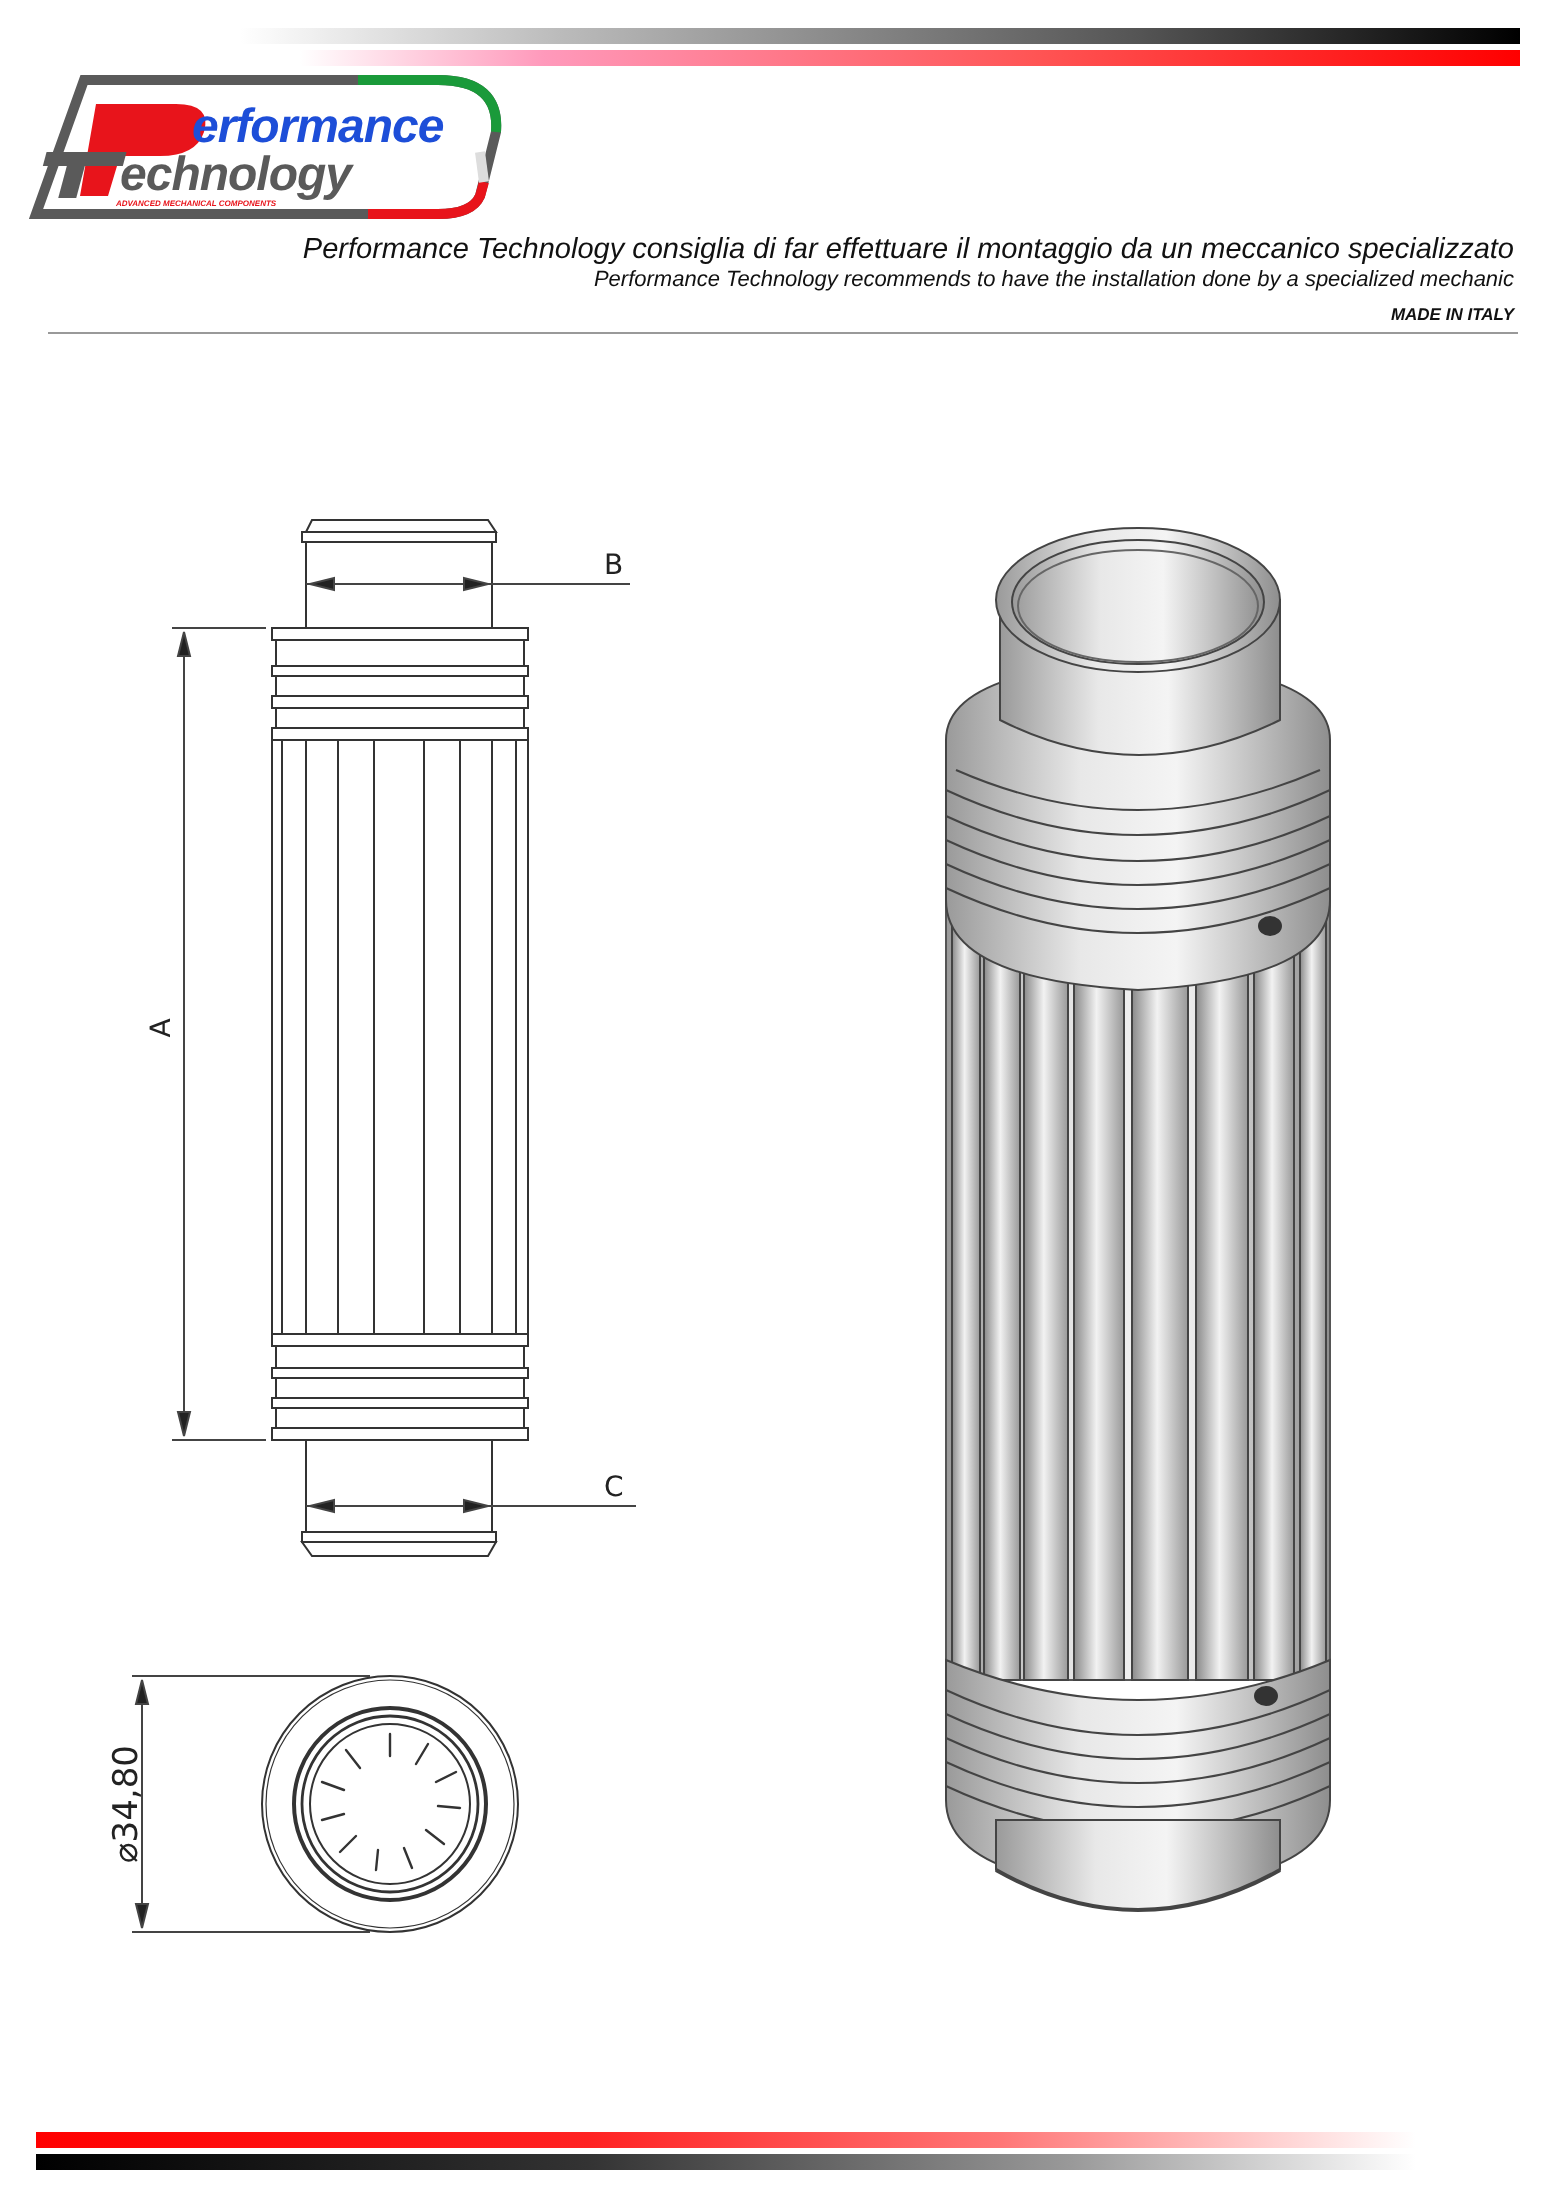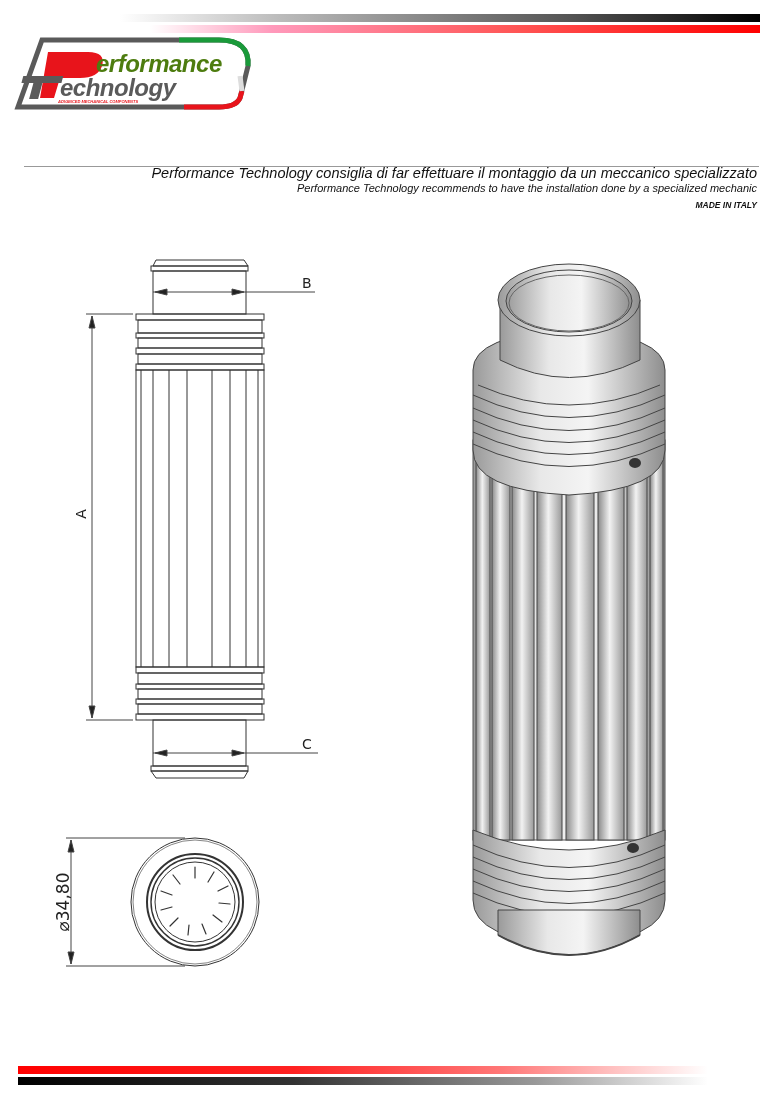--- a/index.html
+++ b/index.html
@@ -2,21 +2,21 @@
 <html><head>
 <meta charset="utf-8">
 <style>
   html,body{margin:0;padding:0;background:#fff;}
   body{width:777px;height:1100px;position:relative;overflow:hidden;font-family:"Liberation Sans",sans-serif;}
   .abs{position:absolute;}
   .bar-top-black{left:120px;top:14px;width:640px;height:8px;background:linear-gradient(to right,rgba(0,0,0,0) 0%,#bbb 25%,#555 70%,#000 100%);}
   .bar-top-red{left:150px;top:25px;width:610px;height:8px;background:linear-gradient(to right,rgba(255,0,0,0) 0%,#f9b 20%,#f55 60%,#f00 100%);}
   .bar-bot-red{left:18px;top:1066px;width:690px;height:8px;background:linear-gradient(to right,#f00 0%,#f22 40%,#f77 70%,rgba(255,255,255,0) 100%);}
   .bar-bot-black{left:18px;top:1077px;width:690px;height:8px;background:linear-gradient(to right,#000 0%,#333 40%,#999 75%,rgba(255,255,255,0) 100%);}
-  .tag{right:20px;text-align:right;color:#111;white-space:nowrap;margin-top:48px;}
+  .tag{right:20px;text-align:right;color:#111;white-space:nowrap;}
   .tag1{top:117px;font-size:14.5px;font-style:italic;}
   .tag2{top:134px;font-size:11px;font-style:italic;font-weight:normal;}
   .tag3{top:152px;font-size:8.5px;font-style:italic;font-weight:bold;}
   .rule{left:24px;top:166px;width:735px;height:1px;background:#999;}
   .label{font-family:"DejaVu Sans",sans-serif;font-size:14px;color:#222;}
 </style>
 </head>
 <body>
 
 <div class="abs bar-top-black"></div>
@@ -27,21 +27,21 @@
     <path d="M28 4 L205 4 Q236 4 234 30 L226 62 Q222 71 205 71 L4 71 Z" fill="none" stroke="#5a5a5a" stroke-width="5"></path>
     <path d="M165 4 L205 4 Q236 4 234 30" fill="none" stroke="#1a9a3a" stroke-width="5"></path>
     <path d="M228 55 L226 62 Q222 71 205 71 L170 71" fill="none" stroke="#e8141b" stroke-width="5"></path>
     <path d="M226 40 L228 55" fill="none" stroke="#ddd" stroke-width="5"></path>
 
     <path d="M34 16 L74 16 Q92 16 88 30 Q84 42 66 42 L46 42 L40 62 L26 62 Z" fill="#e8141b"></path>
 
     <rect x="20" y="40" width="40" height="7" fill="#5a5a5a" transform="skewX(-15)"></rect>
     <rect x="32" y="44" width="9" height="19" fill="#5a5a5a" transform="skewX(-15)"></rect>
   </svg>
-  <div class="abs" style="left:82px;top:14px;font-size:24px;font-weight:bold;font-style:italic;color:#4d7c0f;letter-spacing:-0.5px;">erformance</div>
+  <div class="abs" style="left:82px;top:14px;font-size:24px;font-weight:bold;font-style:italic;color:#1d4ed8;letter-spacing:-0.5px;">erformance</div>
   <div class="abs" style="left:46px;top:38px;font-size:24px;font-weight:bold;font-style:italic;color:#5a5a5a;letter-spacing:-0.5px;text-align:center;">echnology</div>
   <div class="abs" style="left:44px;top:63px;font-size:4px;font-weight:bold;font-style:italic;color:#e8141b;">ADVANCED MECHANICAL COMPONENTS</div>
 </div>
 
 <div class="abs tag tag1">Performance Technology consiglia di far effettuare il montaggio da un meccanico specializzato</div>
 <div class="abs tag tag2">Performance Technology recommends to have the installation done by a specialized mechanic</div>
 <div class="abs tag tag3">MADE IN ITALY</div>
 <div class="abs rule"></div>
 
 <div class="abs" style="left:60px;top:250px;width:280px;height:540px;">

